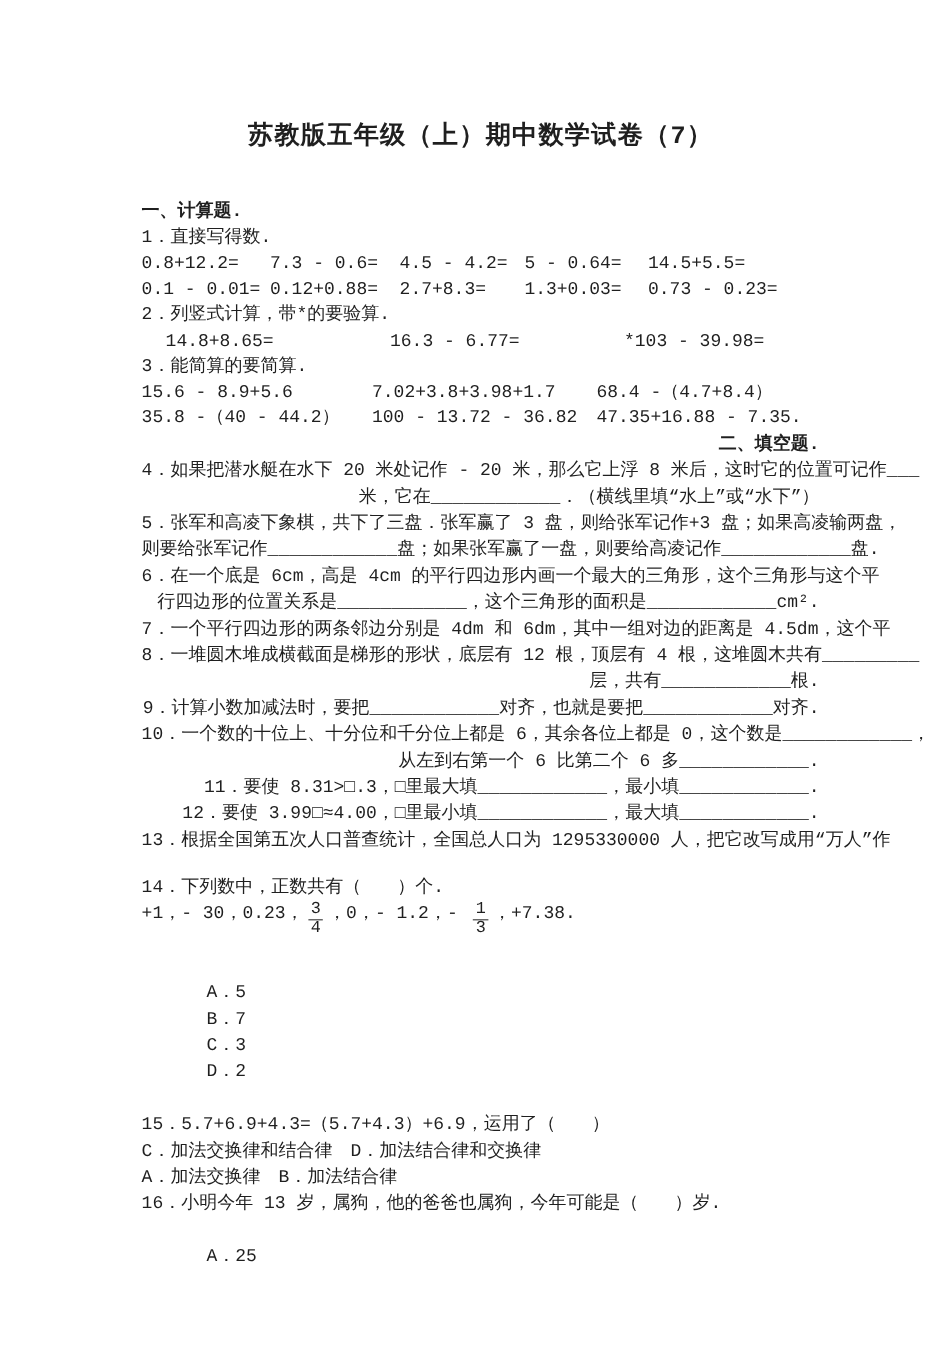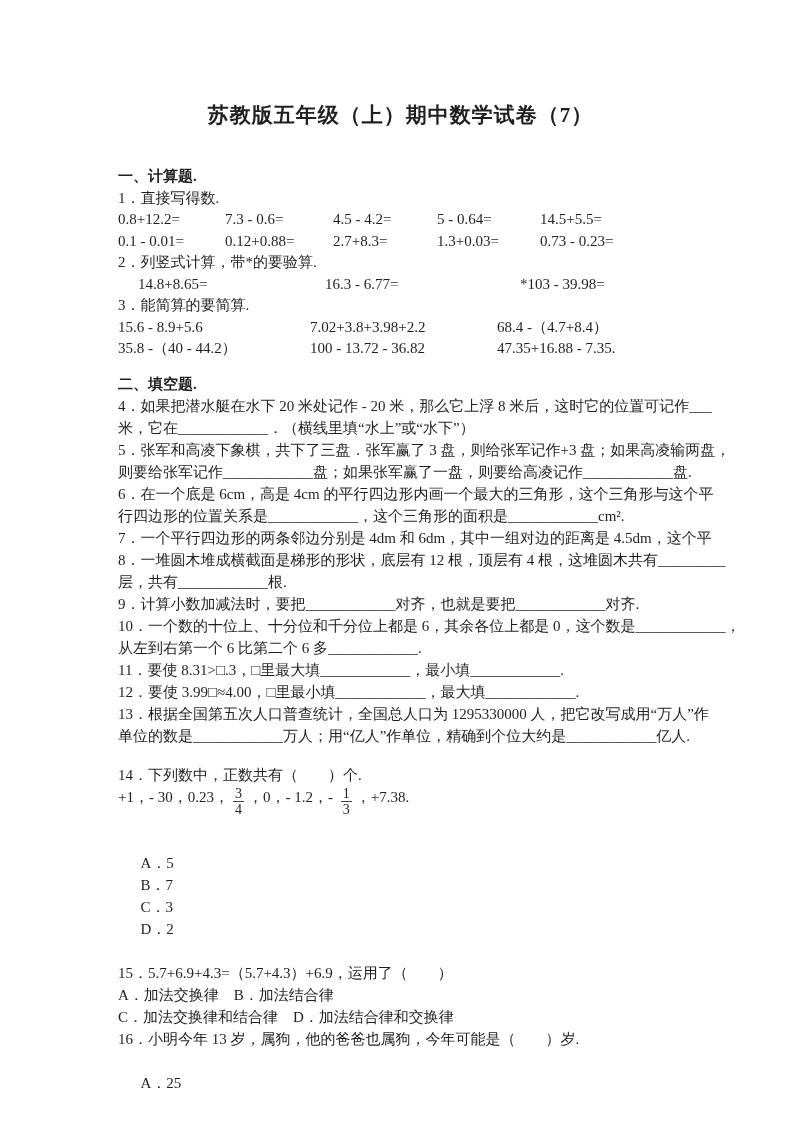--- a/index.html
+++ b/index.html
@@ -3,36 +3,36 @@
 <meta charset="utf-8">
 <style>
   html,body{margin:0;padding:0;background:#ffffff;}
   .page{
     position:relative;
     width:793px;height:1122px;
     box-sizing:border-box;
     padding:100px 110px 0 118px;
     background:#ffffff;
     color:#1f1f1f;
-    font-family:Liberation Serif, serif;
+    font-family:Liberation Mono, monospace;
     font-size:15px;
     overflow:hidden;
   }
   .title{
     margin:0;
     font-size:21px;
     font-weight:bold;
     text-align:center;
     letter-spacing:1px;
     line-height:30px;
     white-space:nowrap;
   }
   .sec{display:block;}
   .sec-calc{margin-top:36px;}
-  .sec-fill{margin-top:13px;}
+  .sec-fill{margin-top:0;text-align:right;}
   .sec-choice{margin-top:17px;}
   .line{
     line-height:21.5px;
     white-space:pre;
   }
   .sec-fill .line,.sec-choice .line{line-height:22px;}
   .bold{font-weight:bold;}
   .row5{display:grid;grid-template-columns:107px 108px 104px 103px auto;}
   .row3a{display:grid;grid-template-columns:187px 195px auto;margin-left:20px;}
   .row3b{display:grid;grid-template-columns:192px 187px auto;}
@@ -84,21 +84,21 @@
     <div class="line">2．列竖式计算，带*的要验算.</div>
     <div class="line row3a">
       <span>14.8+8.65=</span>
       <span>16.3 - 6.77=</span>
       <span>*103 - 39.98=</span>
     </div>
 
     <div class="line">3．能简算的要简算.</div>
     <div class="line row3b">
       <span>15.6 - 8.9+5.6</span>
-      <span>7.02+3.8+3.98+2.2</span>
+      <span>7.02+3.8+3.98+1.7</span>
       <span>68.4 -（4.7+8.4）</span>
     </div>
     <div class="line row3b">
       <span>35.8 -（40 - 44.2）</span>
       <span>100 - 13.72 - 36.82</span>
       <span>47.35+16.88 - 7.35.</span>
     </div>
   </section>
 
   <section class="sec sec-fill">
@@ -111,21 +111,20 @@
     <div class="line">行四边形的位置关系是____________，这个三角形的面积是____________cm².</div>
     <div class="line">7．一个平行四边形的两条邻边分别是 4dm 和 6dm，其中一组对边的距离是 4.5dm，这个平</div>
     <div class="line">8．一堆圆木堆成横截面是梯形的形状，底层有 12 根，顶层有 4 根，这堆圆木共有_________</div>
     <div class="line">层，共有____________根.</div>
     <div class="line">9．计算小数加减法时，要把____________对齐，也就是要把____________对齐.</div>
     <div class="line">10．一个数的十位上、十分位和千分位上都是 6，其余各位上都是 0，这个数是____________，</div>
     <div class="line">从左到右第一个 6 比第二个 6 多____________.</div>
     <div class="line">11．要使 8.31&gt;□.3，□里最大填____________，最小填____________.</div>
     <div class="line">12．要使 3.99□≈4.00，□里最小填____________，最大填____________.</div>
     <div class="line">13．根据全国第五次人口普查统计，全国总人口为 1295330000 人，把它改写成用“万人”作</div>
-    <div class="line">单位的数是____________万人；用“亿人”作单位，精确到个位大约是____________亿人.</div>
   </section>
 
   <section class="sec sec-choice">
 
     <div class="line">14．下列数中，正数共有（　　）个.</div>
     <div class="line tall">
       <span>+1，- 30，0.23，</span>
       <span class="frac">
         <span class="num">3</span>
         <span class="den">4</span>
@@ -138,22 +137,22 @@
       <span>，+7.38.</span>
     </div>
     <div class="line opts p62">
       <span>A．5</span>
       <span>B．7</span>
       <span>C．3</span>
       <span>D．2</span>
     </div>
 
     <div class="line">15．5.7+6.9+4.3=（5.7+4.3）+6.9，运用了（　　）</div>
+    <div class="line">C．加法交换律和结合律　D．加法结合律和交换律</div>
     <div class="line">A．加法交换律　B．加法结合律</div>
-    <div class="line">C．加法交换律和结合律　D．加法结合律和交换律</div>
 
     <div class="line">16．小明今年 13 岁，属狗，他的爸爸也属狗，今年可能是（　　）岁.</div>
     <div class="line opts p77">
       <span>A．25</span>
       
       
       
     </div>
 
   </section>

